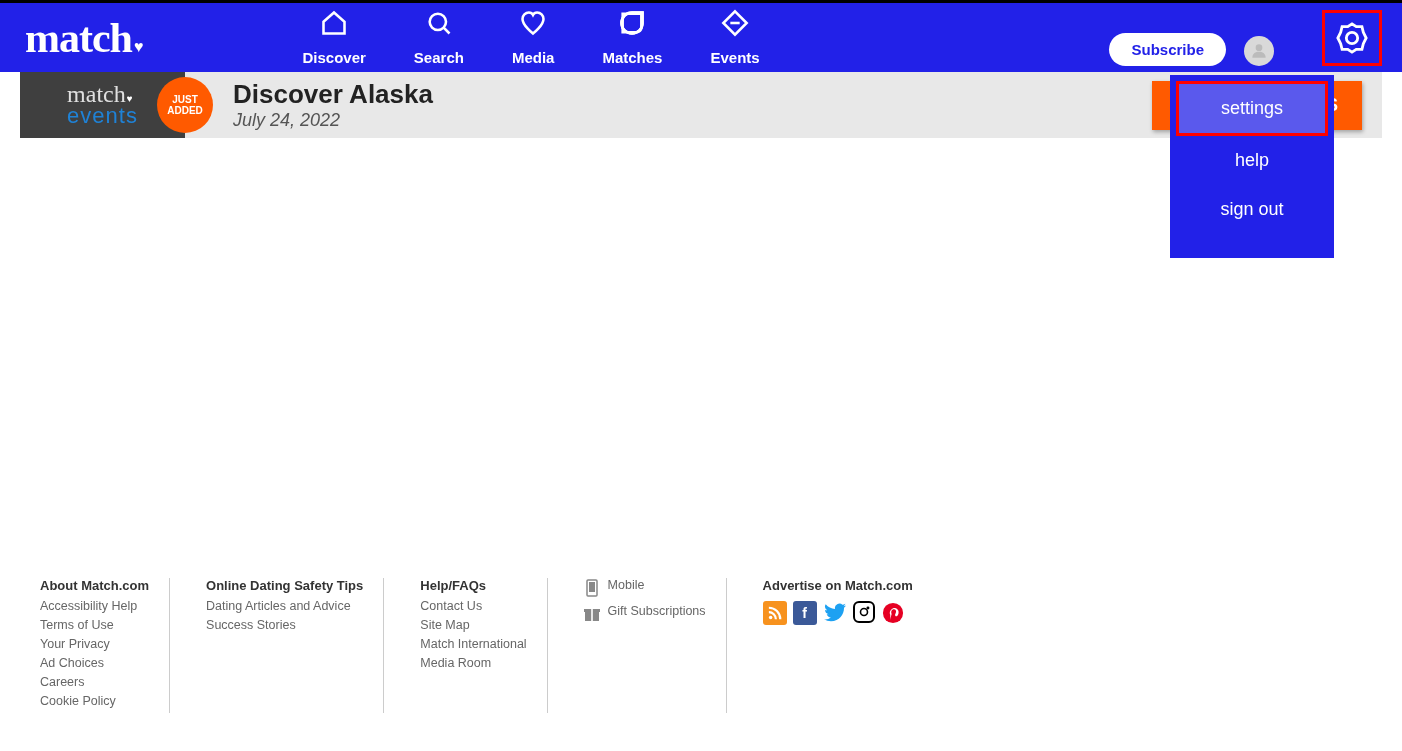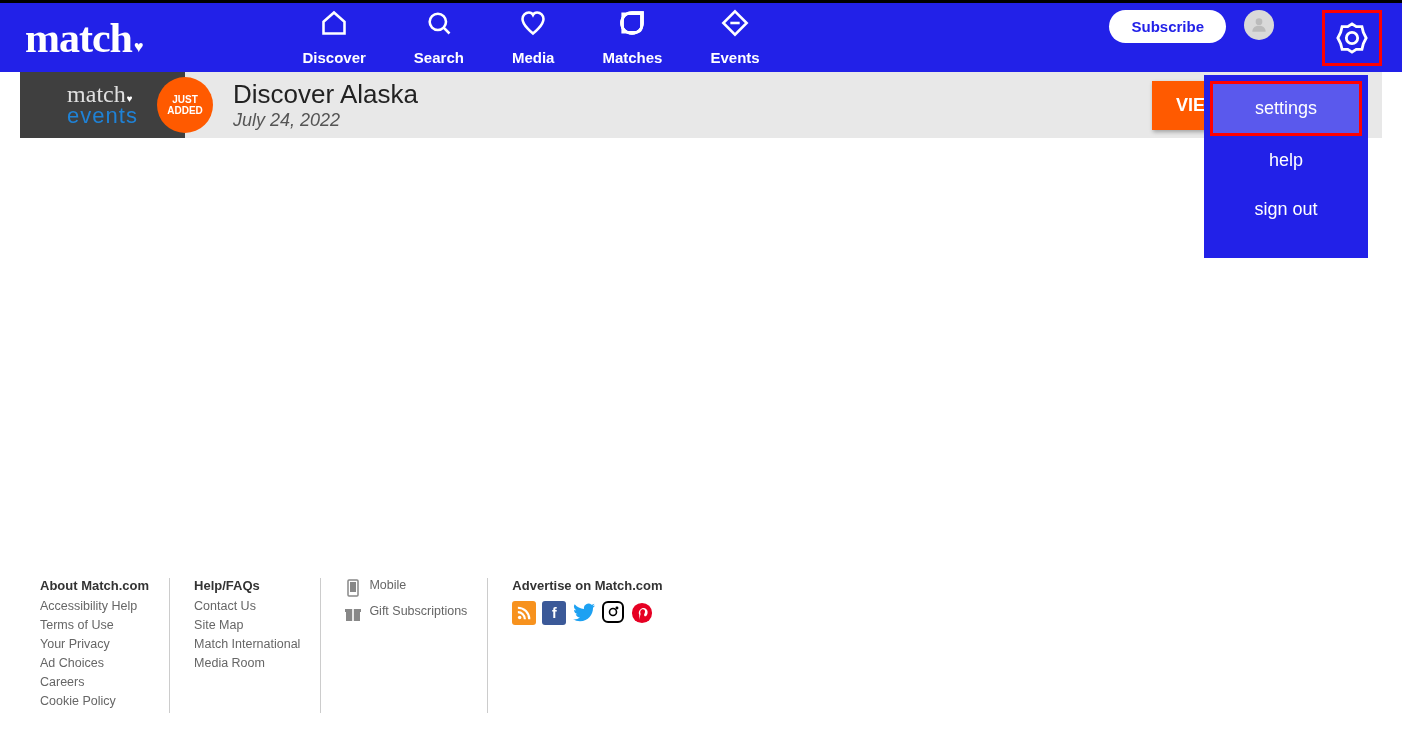--- a/index.html
+++ b/index.html
@@ -47,21 +47,21 @@
     align-items: center;
     justify-content: center;
   }
   .nav-label {
     font-size: 15px;
     font-weight: 700;
   }
   .topbar-right {
     margin-left: auto;
     display: flex;
-    align-items: flex-start;
+    align-items: flex-end;
     gap: 18px;
   }
   .subscribe-btn {
     background: #fff;
     color: #2221e8;
     border: none;
     border-radius: 20px;
     padding: 8px 22px;
     font-size: 15px;
     font-weight: 700;
@@ -83,21 +83,21 @@
     display: flex;
     align-items: center;
     justify-content: center;
     margin-left: 30px;
   }
   .gear-wrap svg { display: block; }
   
   .dropdown {
     position: absolute;
     top: 72px;
-    right: 34px;
+    right: 68px;
     width: 164px;
     background: #2221e8;
     z-index: 10;
     padding-bottom: 24px;
   }
   .dropdown-item {
     color: #fff;
     font-size: 18px;
     text-align: center;
     padding: 14px 0;
@@ -161,21 +161,21 @@
     justify-content: center;
     line-height: 1.1;
   }
   .banner-text {
     margin-left: 48px;
     display: flex;
     flex-direction: column;
   }
   .banner-title {
     font-size: 26px;
-    font-weight: 400;
+    font-weight: 700;
     color: #222;
   }
   .banner-date {
     font-size: 18px;
     font-style: italic;
     color: #555;
   }
   .view-events-btn {
     margin-left: auto;
     margin-right: 20px;
@@ -188,21 +188,21 @@
     cursor: pointer;
     box-shadow: 1px 2px 4px rgba(0,0,0,0.3);
   }
   
   .footer {
     margin-top: 440px;
     padding: 0 40px 20px 40px;
   }
   .footer-cols {
     display: flex;
-    gap: 4px;
+    gap: 16px;
   }
   .footer-col {
     padding: 0 20px;
     border-right: 1px solid #ccc;
     min-width: 130px;
   }
   .footer-col:first-child { padding-left: 0; }
   .footer-col.no-border { border-right: none; }
   .footer-heading {
     font-size: 13px;
@@ -365,20 +365,25 @@
     <div class="footer-col">
       <div class="footer-heading">About Match.com</div>
       <a class="footer-link">Accessibility Help</a>
       <a class="footer-link">Terms of Use</a>
       <a class="footer-link">Your Privacy</a>
       <a class="footer-link">Ad Choices</a>
       <a class="footer-link">Careers</a>
       <a class="footer-link">Cookie Policy</a>
     </div>
     <div class="footer-col">
+      <div class="footer-heading">Online Dating Safety Tips</div>
+      <a class="footer-link">Dating Articles and Advice</a>
+      <a class="footer-link">Success Stories</a>
+    </div>
+    <div class="footer-col">
       <div class="footer-heading">Help/FAQs</div>
       <a class="footer-link">Contact Us</a>
       <a class="footer-link">Site Map</a>
       <a class="footer-link">Match International</a>
       <a class="footer-link">Media Room</a>
     </div>
     <div class="footer-col">
       <div class="icon-row">
         <span class="small-icon">
           <svg width="12" height="18" viewBox="0 0 12 18" fill="#888">

